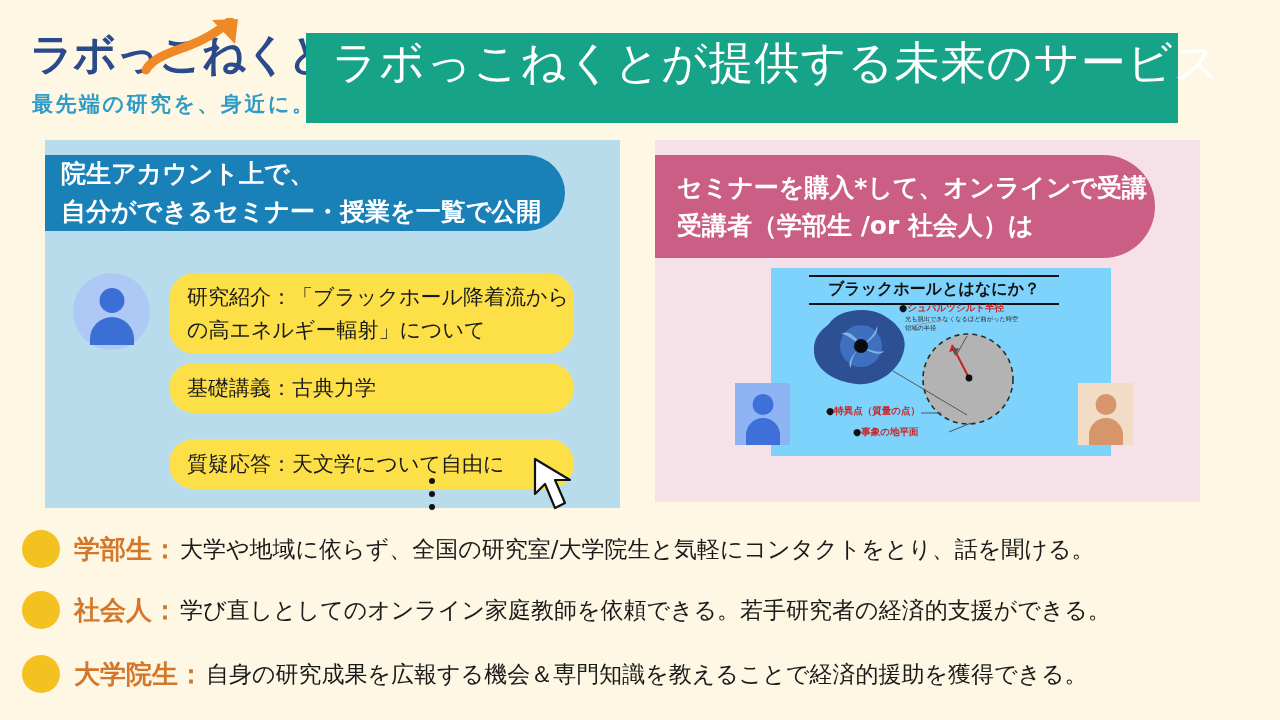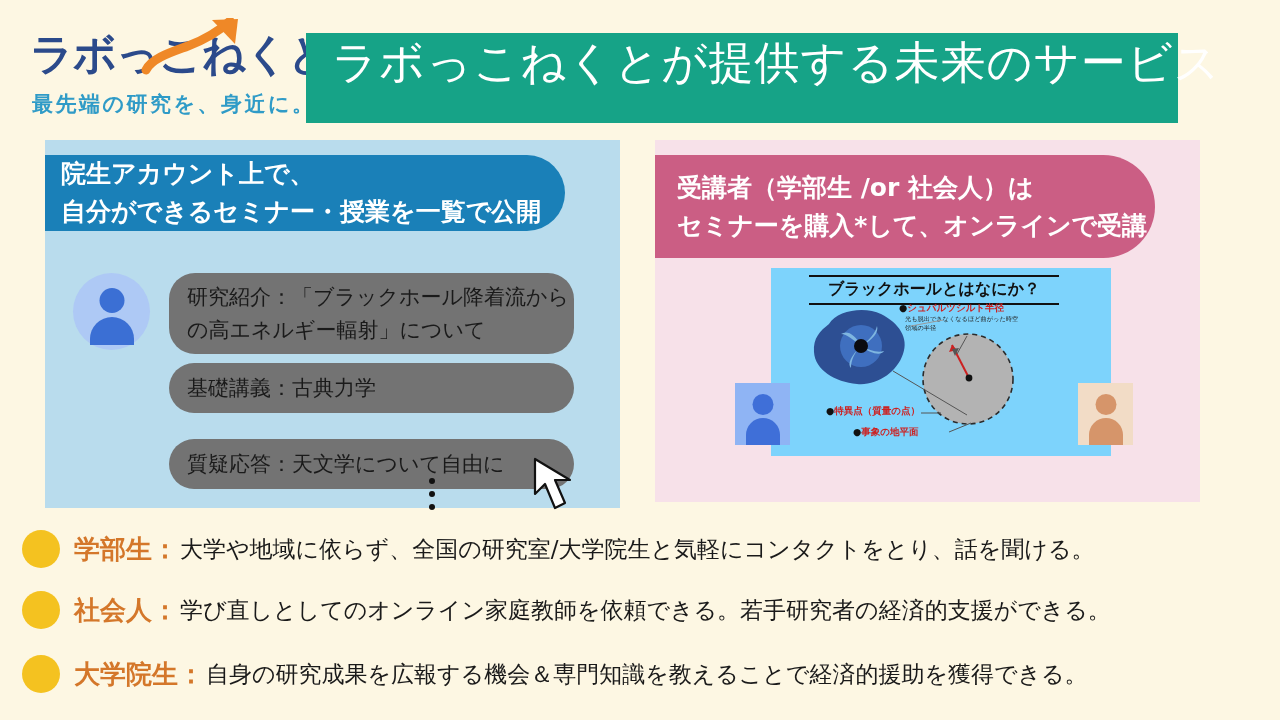--- a/index.html
+++ b/index.html
@@ -101,21 +101,21 @@
   #avatar-large .body {
     position: absolute; left: 50%; top: 44px;
     transform: translateX(-50%);
     width: 44px; height: 28px;
     border-radius: 22px 22px 0 0;
     background: #3b6fd4;
   }
   .course-pill {
     position: absolute; left: 124px;
     width: 405px;
-    background: #737373;
+    background: #fde047;
     border-radius: 26px;
     display: flex; flex-direction: column;
     justify-content: center;
     padding: 0 18px;
   }
   .course-pill span {
     font-size: 21px;
     color: #1a1a1a;
     line-height: 1.55;
     white-space: nowrap;
@@ -313,22 +313,22 @@
     </div>
 
     <svg id="cursor-arrow" viewBox="0 0 44 56">
       <path d="M3 3 L3 38 L13 28 L23 52 L33 47 L23 24 L38 24 Z" fill="#ffffff" stroke="#111111" stroke-width="2.2" stroke-linejoin="round"></path>
     </svg>
   </div>
 
   <div id="right-panel">
 
     <div id="right-header">
+      <span>セミナーを購入*して、オンラインで受講</span>
       <span>受講者（学部生 /or 社会人）は</span>
-      <span>セミナーを購入*して、オンラインで受講</span>
     </div>
 
     <div id="mini-slide">
       <div id="mini-title">ブラックホールとはなにか？</div>
 
       <svg id="bh-blob" viewBox="0 0 100 85">
         <path d="M18 20 C26 6 54 2 70 10 C88 19 98 34 92 50 C86 68 66 82 46 80 C24 78 4 66 3 48 C2 34 9 27 18 20 Z" fill="#2d4f93"></path>
         <circle cx="50" cy="42" r="21" fill="#3f6fbf"></circle>
         <path d="M50 42 C44 30 36 26 30 30 C36 30 42 36 50 42 Z" fill="#7fb6e0"></path>
         <path d="M50 42 C62 36 68 28 66 22 C64 30 58 36 50 42 Z" fill="#7fb6e0"></path>

